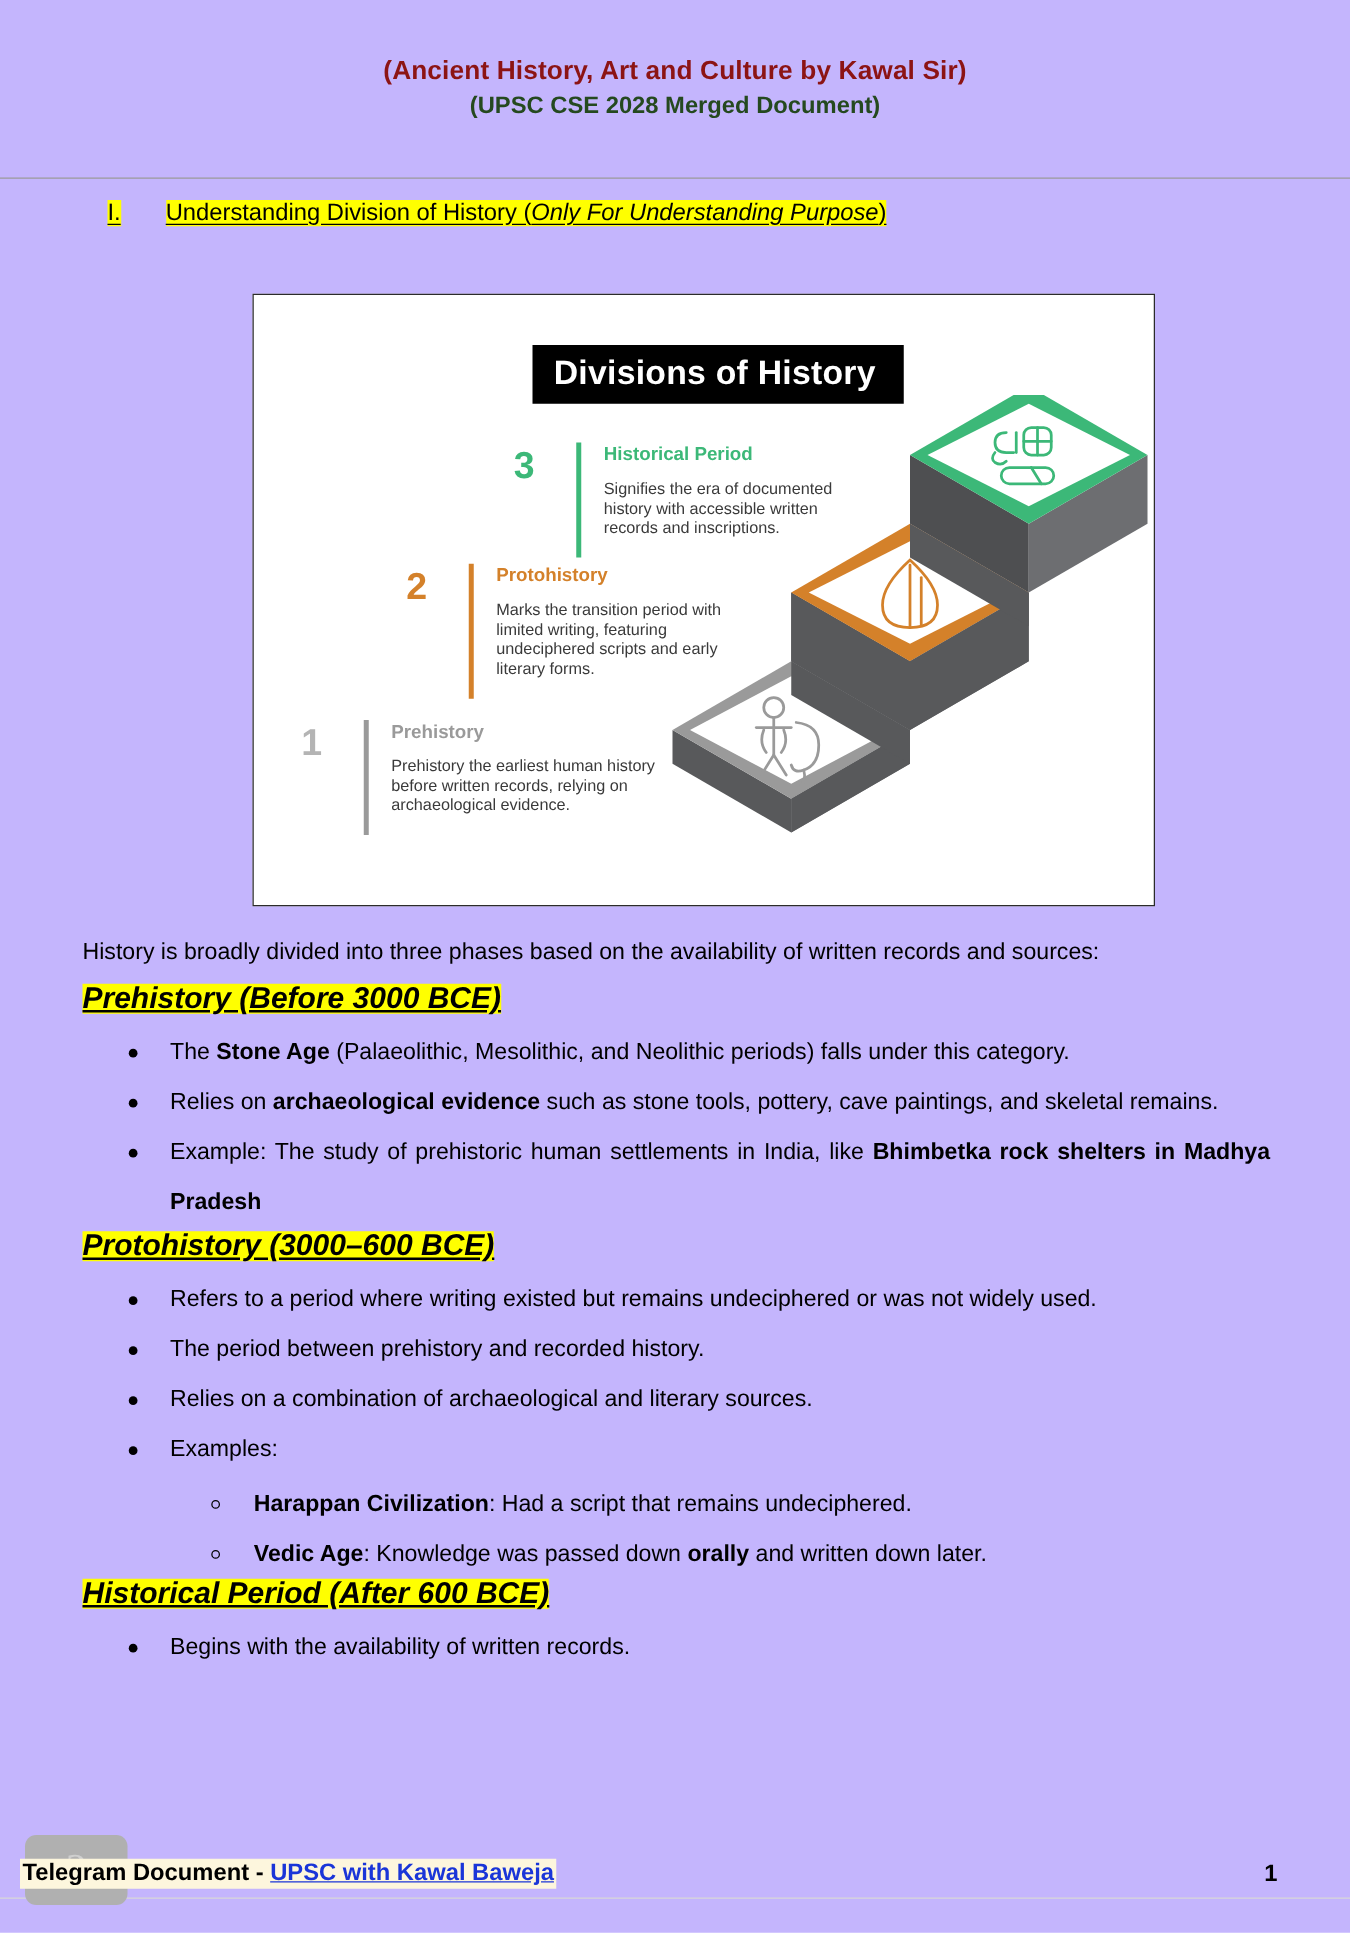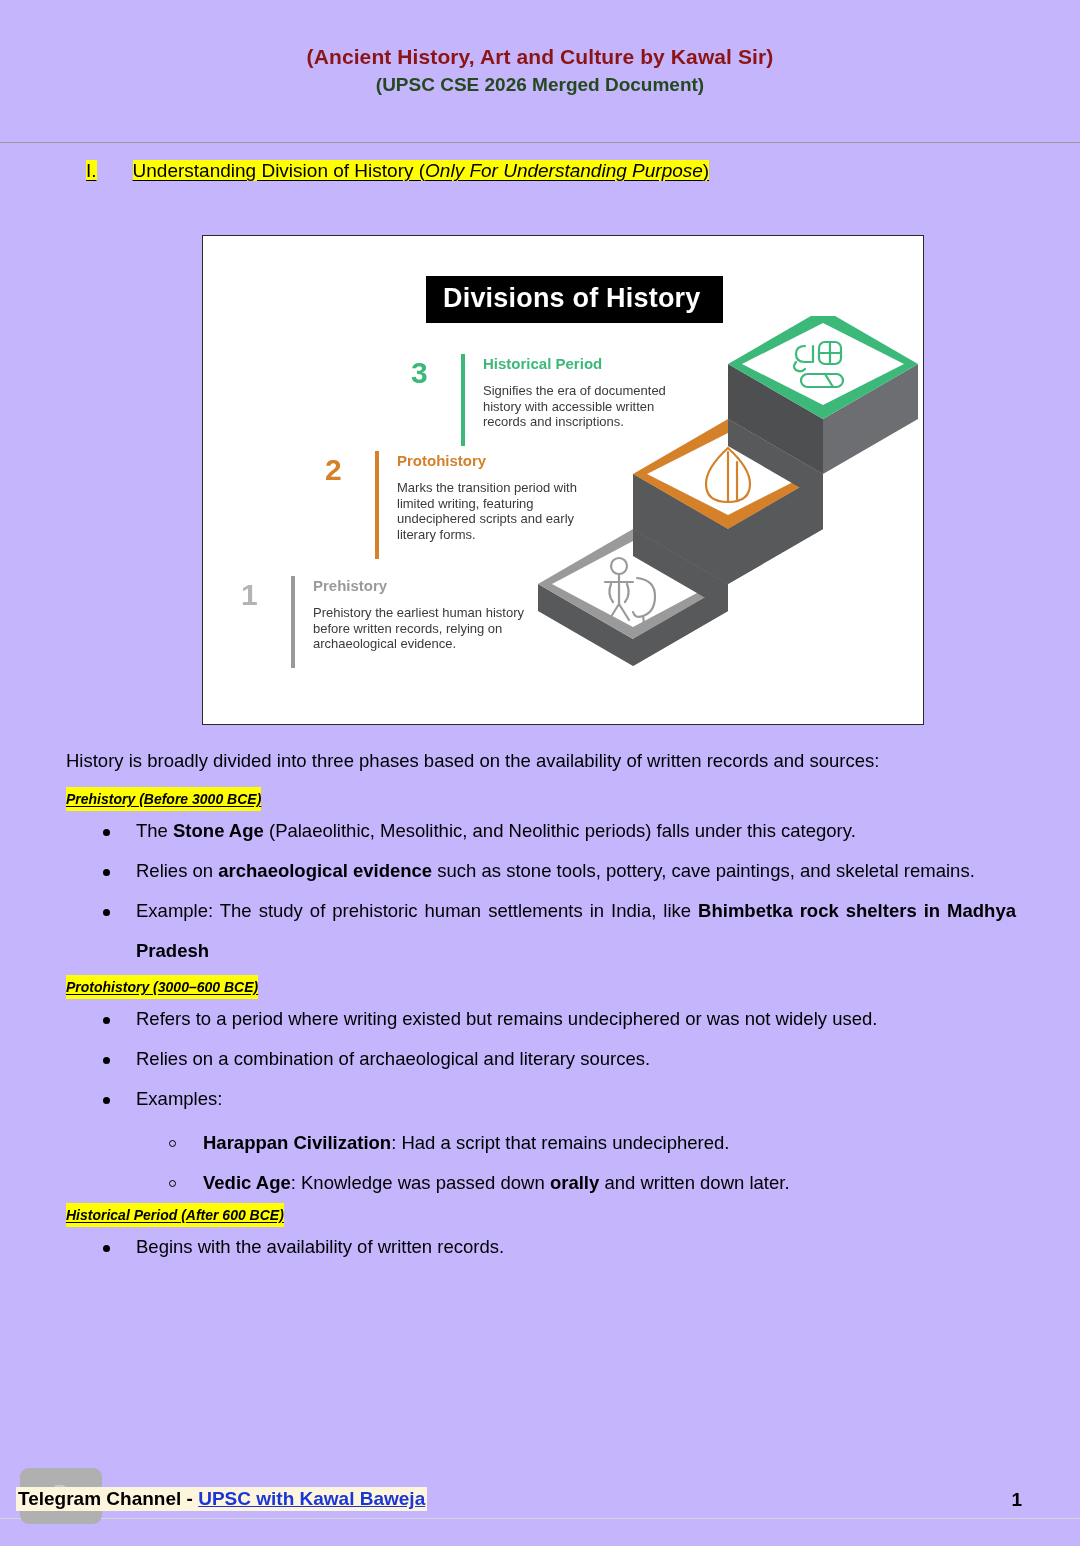--- a/index.html
+++ b/index.html
@@ -109,24 +109,24 @@
   .body-wrap{
     position:absolute;left:66px;top:748px;width:950px;
   }
   .para{
     font-size:18.5px;line-height:26px;color:#000;
     margin-bottom:13px;
   }
   .sub-head{
     display:inline-block;
     background:#ffff00;
-    font-size:14px;font-weight:bold;font-style:italic;
+    font-size:24px;font-weight:bold;font-style:italic;
     text-decoration:underline;text-underline-offset:2px;
     line-height:24px;
-    margin-bottom:0;
+    margin-bottom:10px;
   }
   ul.bl{
     list-style:none;margin:0 0 4px 0;padding:0;
   }
   ul.bl > li{
     position:relative;
     padding-left:70px;
     font-size:18.5px;line-height:40px;
     text-align:justify;
     margin-bottom:0;
@@ -183,21 +183,21 @@
     font-size:19px;font-weight:bold;
   }
 </style>
 </head>
 <body>
 
 <div class="page">
 
   <div class="doc-header">
     <div class="doc-title-1">(Ancient History, Art and Culture by Kawal Sir)</div>
-    <div class="doc-title-2">(UPSC CSE 2026 Merged Document)</div>
+    <div class="doc-title-2">(UPSC CSE 2028 Merged Document)</div>
   </div>
   <div class="header-rule"></div>
 
   <div class="section-head">
     <span class="section-num">I.</span><span class="section-gap"></span><span class="section-title"><span>Understanding Division of History (</span><span class="ital">Only For Understanding Purpose</span><span>)</span></span>
   </div>
 
   <div class="info-box">
 
     <div class="info-banner">Divisions of History</div>
@@ -287,32 +287,33 @@
   </div>
 
   <div class="body-wrap">
     <div class="para">History is broadly divided into three phases based on the availability of written records and sources:</div>
     <div id="sections-host"><div class="sub-head">Prehistory (Before 3000 BCE)</div><ul class="bl">
           <li><span>The </span><b>Stone Age</b><span> (Palaeolithic, Mesolithic, and Neolithic periods) falls under this category.</span></li>
           <li><span>Relies on </span><b>archaeological evidence</b><span> such as stone tools, pottery, cave paintings, and skeletal remains.</span></li>
           <li><span>Example: The study of prehistoric human settlements in India, like </span><b>Bhimbetka rock shelters in Madhya Pradesh</b></li>
         </ul><div class="sub-head">Protohistory (3000–600 BCE)</div><ul class="bl">
           <li><span>Refers to a period where writing existed but remains undeciphered or was not widely used.</span></li>
+          <li><span>The period between prehistory and recorded history.</span></li>
           <li><span>Relies on a combination of archaeological and literary sources.</span></li>
           <li><span>Examples:</span></li>
         </ul><ul class="bl2">
           <li><b>Harappan Civilization</b><span>: Had a script that remains undeciphered.</span></li>
           <li><b>Vedic Age</b><span>: Knowledge was passed down </span><b>orally</b><span> and written down later.</span></li>
         </ul><div class="sub-head">Historical Period (After 600 BCE)</div><ul class="bl">
           <li><span>Begins with the availability of written records.</span></li>
         </ul></div>
   </div>
 
   <div class="footer-rule"></div>
   <div class="watermark">2</div>
   <div class="footer-left">
-    <span>Telegram Channel</span>
+    <span>Telegram Document</span>
     <span>-</span>
     <a href="#">UPSC with Kawal Baweja</a>
   </div>
   <div class="footer-page">1</div>
 
 </div>
 
 </body></html>

